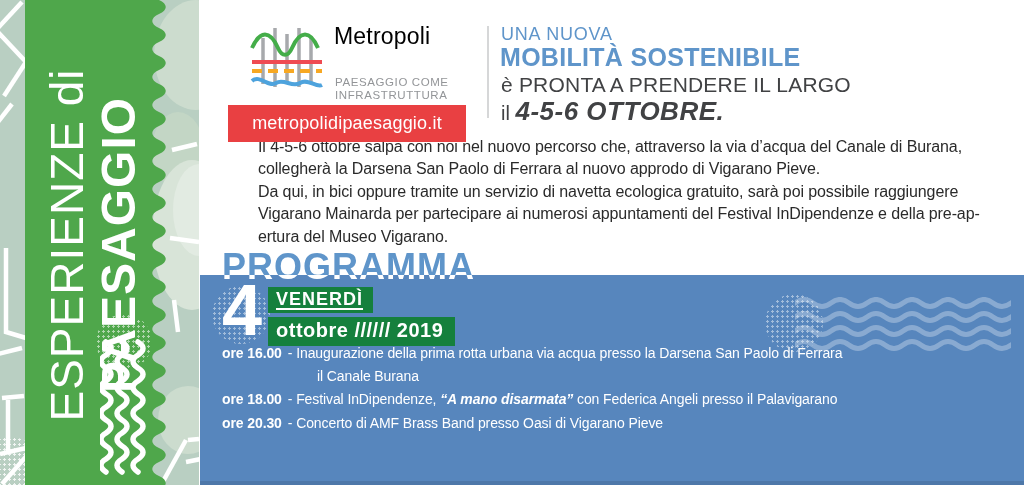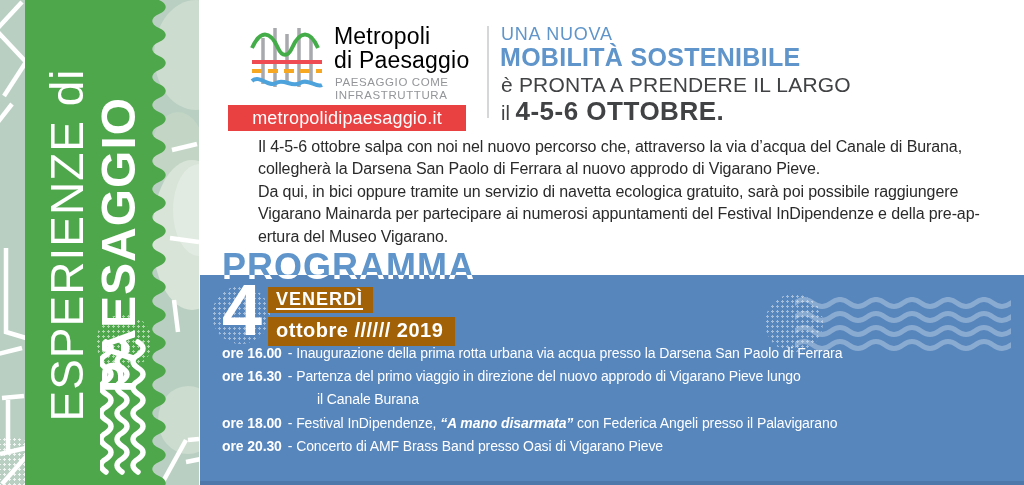--- a/index.html
+++ b/index.html
@@ -15,44 +15,44 @@
   .vert-line2{font-size:48px;font-weight:700;letter-spacing:1px;}
   .dotc{position:absolute;border-radius:50%;}
   .dots-green{background-image:radial-gradient(rgba(255,255,255,.55) 1.1px,transparent 1.4px);background-size:5px 5px;}
   .dots-blue{background-image:radial-gradient(rgba(255,255,255,.45) 1.1px,transparent 1.4px);background-size:5px 5px;}
   .dots-sage{background-image:radial-gradient(rgba(255,255,255,.8) 1.1px,transparent 1.4px);background-size:5px 5px;}
 
   
   .logo-icon{left:250px;top:24px;}
   .logo-title{left:334px;top:24px;font-size:23px;line-height:24px;color:#000000;letter-spacing:.2px;}
   .logo-sub{left:335px;top:76px;font-size:11.5px;line-height:12.5px;color:#939598;letter-spacing:.6px;}
-  .site-banner{left:228px;top:105px;width:238px;height:26px;background:#e94042;color:#fff;
+  .site-banner{left:228px;top:105px;width:238px;height:37px;background:#e94042;color:#fff;
                display:flex;align-items:center;justify-content:center;font-size:18px;letter-spacing:.2px;z-index:2;}
   .hdivider{left:487px;top:26px;width:2px;height:92px;background:#d6d7d8;}
   .hl1{left:501px;top:24px;font-size:18px;font-weight:400;color:#5f95ca;letter-spacing:.8px;}
   .hl2{left:500px;top:43px;font-size:25px;font-weight:700;color:#5f95ca;letter-spacing:.3px;}
   .hl3{left:501px;top:73px;font-size:21px;font-weight:400;color:#414244;letter-spacing:.2px;}
   .hl4{left:501px;top:96px;font-size:20px;color:#414244;}
-  .hl4 b{font-size:26px;font-weight:800;letter-spacing:.5px;}
+  .hl4 b{font-size:26px;font-weight:800;letter-spacing:.5px;font-style:italic;}
 
   
   .intro{left:218px;top:136px;font-size:16px;line-height:22.4px;color:#2a2a2a;letter-spacing:-.1px;}
   .intro div{white-space:nowrap;margin-left:40px;}
 
   
   .prog{left:222px;top:249px;font-size:36px;line-height:36px;font-weight:800;letter-spacing:1px;white-space:nowrap;}
   .prog-blue{color:#5f95ca;z-index:1;}
   .prog-white{color:#ffffff;z-index:6;clip-path:inset(26px 0 0 0);}
 
   
   .panel{left:200px;top:275px;width:824px;height:210px;background:#5786bd;z-index:2;}
   .panel-bottom{position:absolute;left:0;bottom:0;width:100%;height:4px;background:rgba(0,0,0,.10);}
   .day-num{position:absolute;left:22px;top:3px;font-size:72px;line-height:64px;font-weight:700;color:#fff;z-index:2;}
   .chips{position:absolute;left:68px;top:12px;z-index:2;}
-  .chip{display:inline-block;background:#a16207;color:#fff;text-align:center;}
+  .chip{display:inline-block;background:#15803d;color:#fff;text-align:center;}
   .chip1{padding:2px 10px 3px 8px;font-size:18px;font-weight:700;letter-spacing:1px;}
   .chip1 span{text-decoration:underline;text-decoration-thickness:2px;text-underline-offset:3px;}
   .chip2{margin-top:4px;padding:2px 12px 4px 8px;font-size:20px;font-weight:600;letter-spacing:.5px;}
   .sched{position:absolute;left:22px;top:67px;color:#fff;font-size:14px;line-height:23.2px;letter-spacing:-.1px;z-index:2;}
   .sched .row{white-space:nowrap;}
   .stime{font-weight:700;}
   .sdesc{margin-left:6px;}
   .row-cont{padding-left:95px;}
   .ital{font-weight:700;font-style:italic;}
 </style>
@@ -125,21 +125,20 @@
       <line x1="49" y1="4" x2="49" y2="63"></line>
       <line x1="61" y1="14" x2="61" y2="60"></line>
     </g>
     <path d="M2,24 c8,-18 18,-18 26,0 c4,9 10,9 14,0 c8,-18 18,-18 26,0" stroke="#44ad49" stroke-width="4" fill="none"></path>
     <line x1="2" y1="38" x2="72" y2="38" stroke="#ef4b52" stroke-width="4"></line>
     <line x1="2" y1="47" x2="72" y2="47" stroke="#f7a823" stroke-width="4" stroke-dasharray="10 6"></line>
     <path d="M2,57 c8,-7 16,7 24,2 c8,-5 16,5 24,0 c8,-5 16,5 22,2" stroke="#4ea3dd" stroke-width="4" fill="none"></path>
   </svg>
   <div class="abs logo-title">
     <div>Metropoli</div>
-    <div>di Paesaggio</div>
   </div>
   <div class="abs logo-sub">
     <div>PAESAGGIO COME</div>
     <div>INFRASTRUTTURA</div>
   </div>
   <div class="abs site-banner">metropolidipaesaggio.it</div>
 
   <div class="abs hdivider"></div>
   <div class="abs hl1">UNA NUOVA</div>
   <div class="abs hl2">MOBILITÀ SOSTENIBILE</div>
@@ -172,21 +171,20 @@
       <g stroke="rgba(255,255,255,0.30)" stroke-width="5" fill="none" stroke-linecap="round">
         <path d="M0,6  q9,-7 18,0 q9,7 18,0 q9,-7 18,0 q9,7 18,0 q9,-7 18,0 q9,7 18,0 q9,-7 18,0 q9,7 18,0 q9,-7 18,0 q9,7 18,0 q9,-7 18,0 q9,7 18,0"></path>
         <path d="M0,20 q9,-7 18,0 q9,7 18,0 q9,-7 18,0 q9,7 18,0 q9,-7 18,0 q9,7 18,0 q9,-7 18,0 q9,7 18,0 q9,-7 18,0 q9,7 18,0 q9,-7 18,0 q9,7 18,0"></path>
         <path d="M0,34 q9,-7 18,0 q9,7 18,0 q9,-7 18,0 q9,7 18,0 q9,-7 18,0 q9,7 18,0 q9,-7 18,0 q9,7 18,0 q9,-7 18,0 q9,7 18,0 q9,-7 18,0 q9,7 18,0"></path>
         <path d="M0,48 q9,-7 18,0 q9,7 18,0 q9,-7 18,0 q9,7 18,0 q9,-7 18,0 q9,7 18,0 q9,-7 18,0 q9,7 18,0 q9,-7 18,0 q9,7 18,0 q9,-7 18,0 q9,7 18,0"></path>
       </g>
     </svg>
 
     <div class="sched">
       <div class="row"><span class="stime">ore 16.00</span><span class="sdesc">- Inaugurazione della prima rotta urbana via acqua presso la Darsena San Paolo di Ferrara</span></div>
-      <div class="row"><span class="stime">ore 16.30</span><span class="sdesc">- Partenza del primo viaggio in direzione del nuovo approdo di Vigarano Pieve lungo</span></div>
       <div class="row row-cont">il Canale Burana</div>
       <div class="row"><span class="stime">ore 18.00</span><span class="sdesc"><span>- Festival InDipendenze, </span><span class="ital">“A mano disarmata”</span><span> con Federica Angeli presso il Palavigarano</span></span></div>
       <div class="row"><span class="stime">ore 20.30</span><span class="sdesc">- Concerto di AMF Brass Band presso Oasi di Vigarano Pieve</span></div>
     </div>
 
     <div class="panel-bottom"></div>
   </div>
 
 </div>
 

